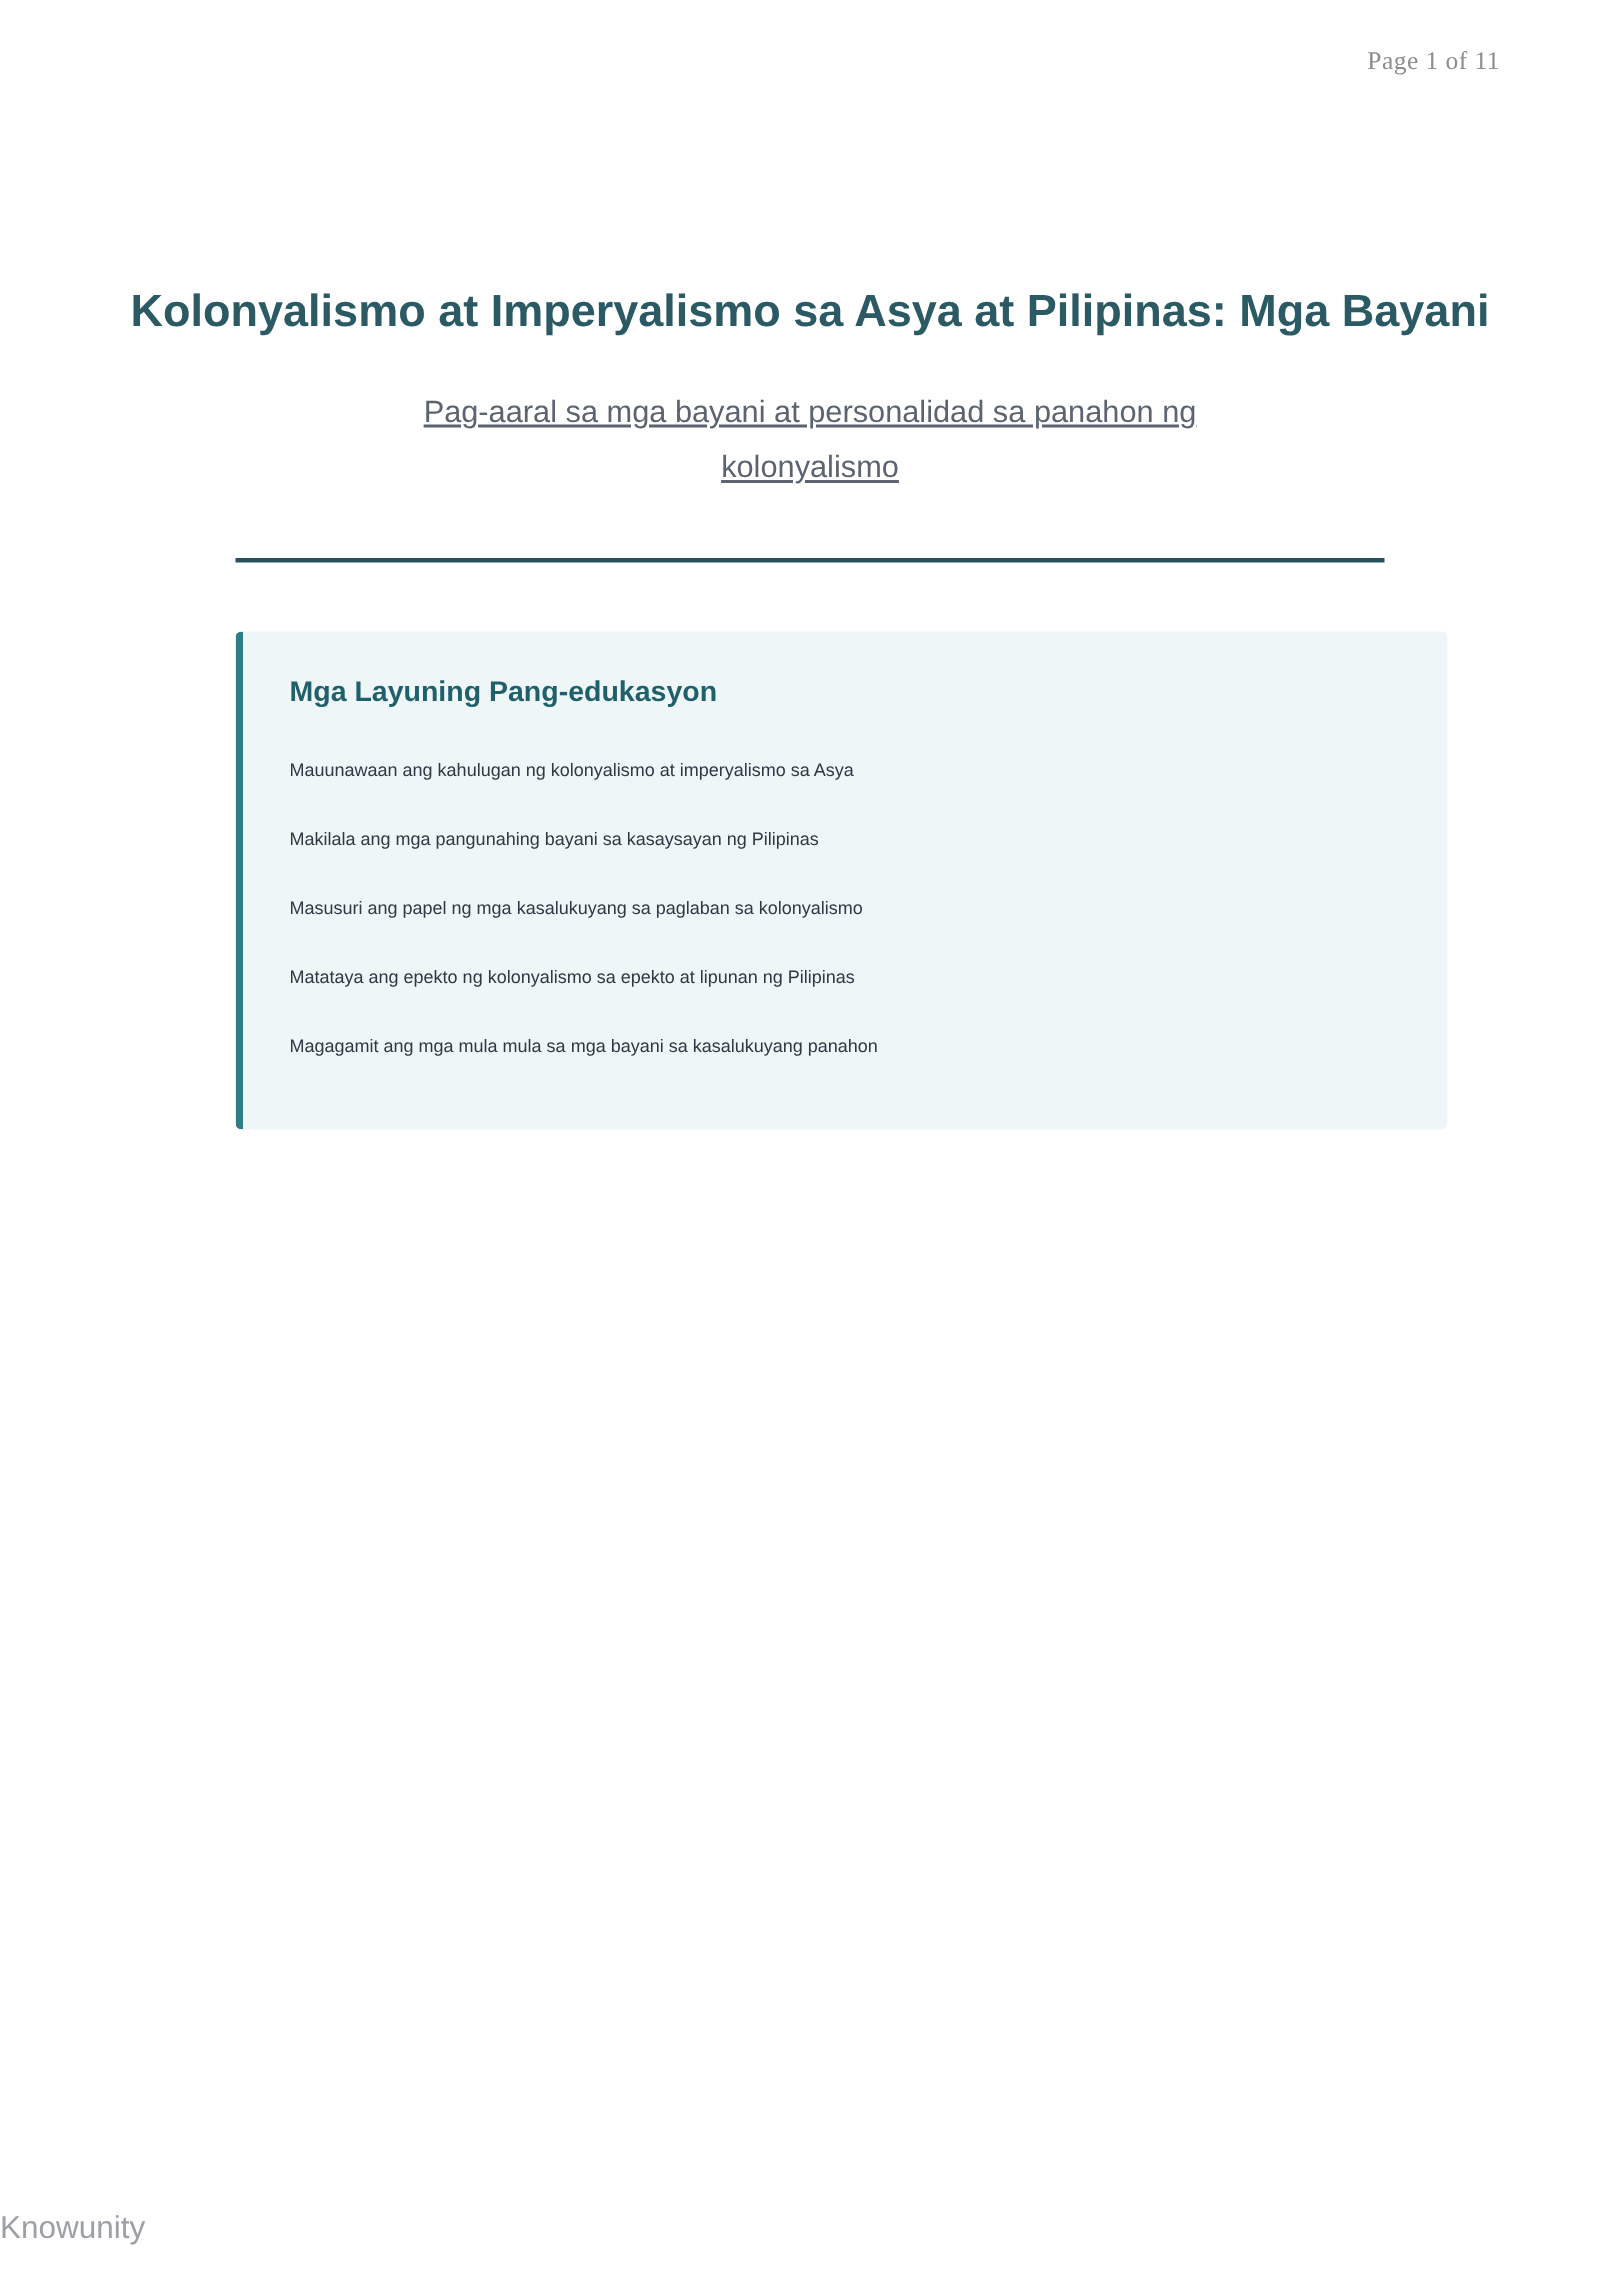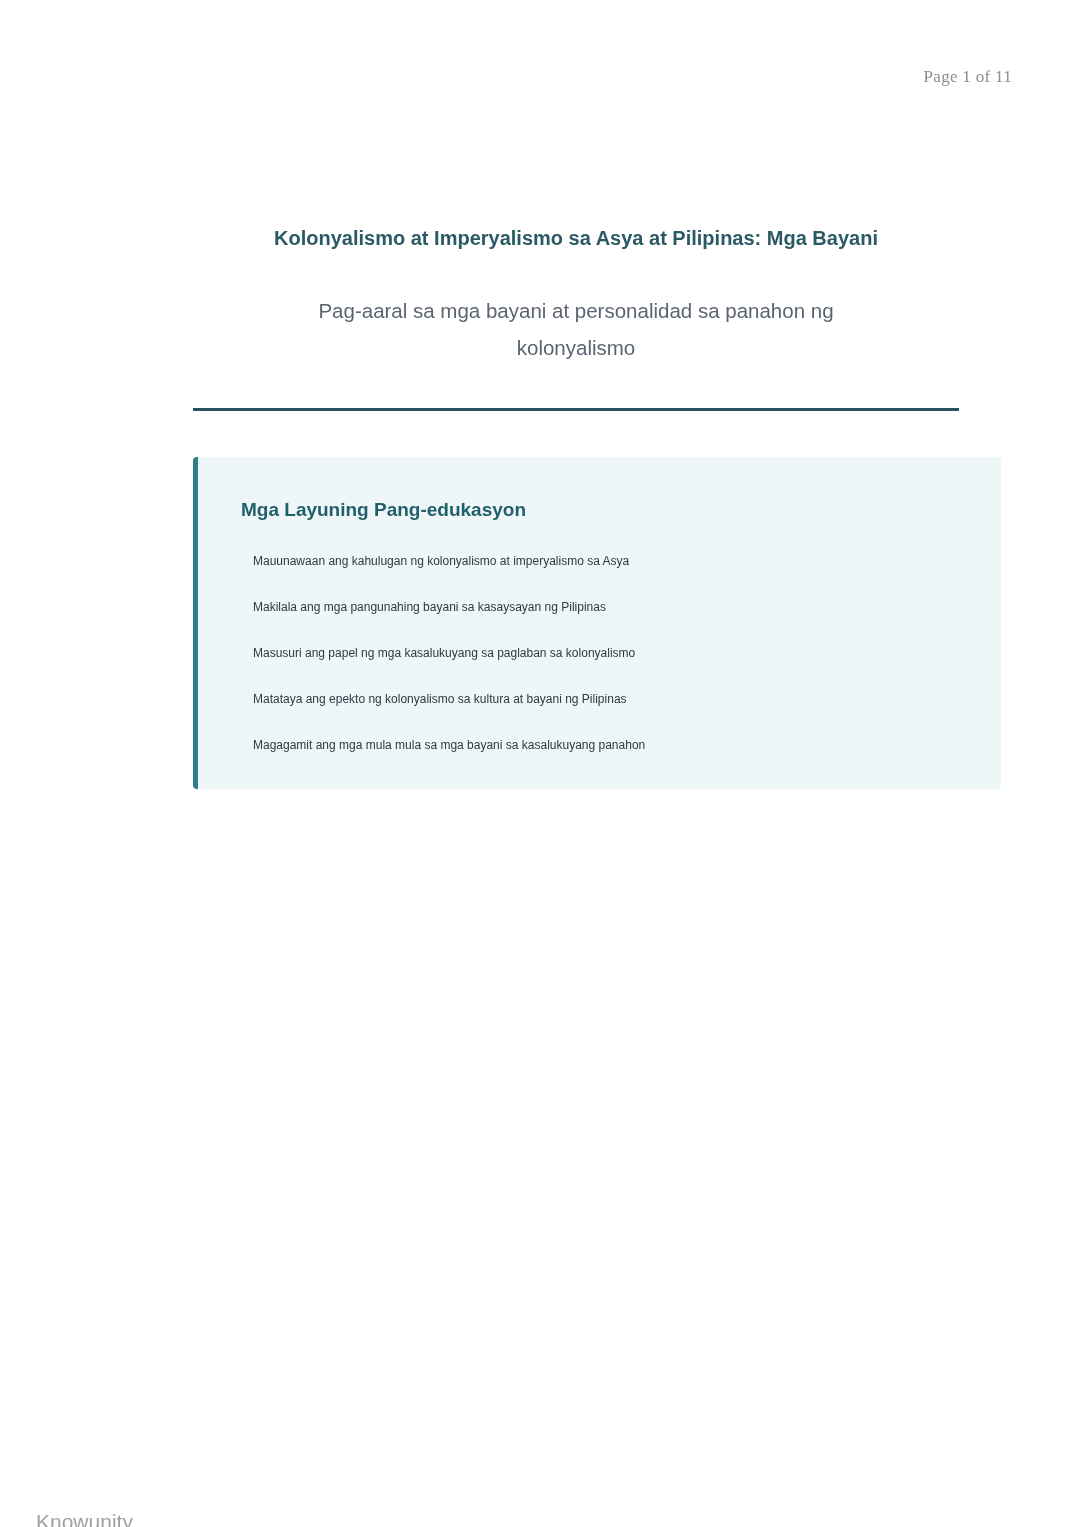--- a/index.html
+++ b/index.html
@@ -5,21 +5,21 @@
   :root {
     --accent-dark: #2b5a64;
     --accent-border: #2f7d88;
     --rule-color: #27525c;
     --box-bg: #eff6f8;
     --body-text: #2f3843;
     --subtitle-gray: #5b6470;
     --pagenum-gray: #8b8d90;
     --footer-gray: #9da1a6;
   }
-  * { margin: 12px; padding: 0; box-sizing: border-box; }
+  * { margin: 0; padding: 0; box-sizing: border-box; }
   html, body { background: #ffffff; }
   body {
     width: 1080px;
     height: 1527px;
     position: relative;
     font-family: "Liberation Sans", "DejaVu Sans", sans-serif;
     overflow: hidden;
   }
   .page-indicator {
     position: absolute;
@@ -29,35 +29,36 @@
     font-size: 17px;
     color: var(--pagenum-gray);
     letter-spacing: 0.3px;
   }
   .doc-title {
     position: absolute;
     top: 191px;
     left: 0;
     width: 100%;
     text-align: center;
-    font-size: 20px;
+    font-size: 30px;
     font-weight: 700;
     color: var(--accent-dark);
   }
   .doc-subtitle {
     position: absolute;
     top: 256px;
     left: 50%;
     transform: translateX(-50%);
     width: 620px;
     text-align: center;
     font-size: 20.5px;
     font-weight: 400;
     line-height: 37px;
     color: var(--subtitle-gray);
+    text-decoration: underline;
   }
   .divider {
     position: absolute;
     top: 372px;
     left: 157px;
     width: 766px;
     height: 3px;
     background: var(--rule-color);
     border: none;
   }
@@ -104,18 +105,18 @@
 <div class="doc-subtitle">Pag-aaral sa mga bayani at personalidad sa panahon ng kolonyalismo</div>
 
 <div class="divider"></div>
 
 <section class="objectives-box">
   <div class="objectives-heading">Mga Layuning Pang-edukasyon</div>
   <div class="objectives-list">
     <p>Mauunawaan ang kahulugan ng kolonyalismo at imperyalismo sa Asya</p>
     <p>Makilala ang mga pangunahing bayani sa kasaysayan ng Pilipinas</p>
     <p>Masusuri ang papel ng mga kasalukuyang sa paglaban sa kolonyalismo</p>
-    <p>Matataya ang epekto ng kolonyalismo sa kultura at bayani ng Pilipinas</p>
+    <p>Matataya ang epekto ng kolonyalismo sa epekto at lipunan ng Pilipinas</p>
     <p>Magagamit ang mga mula mula sa mga bayani sa kasalukuyang panahon</p>
   </div>
 </section>
 
 <div class="footer-brand">Knowunity</div>
 
 </body></html>

